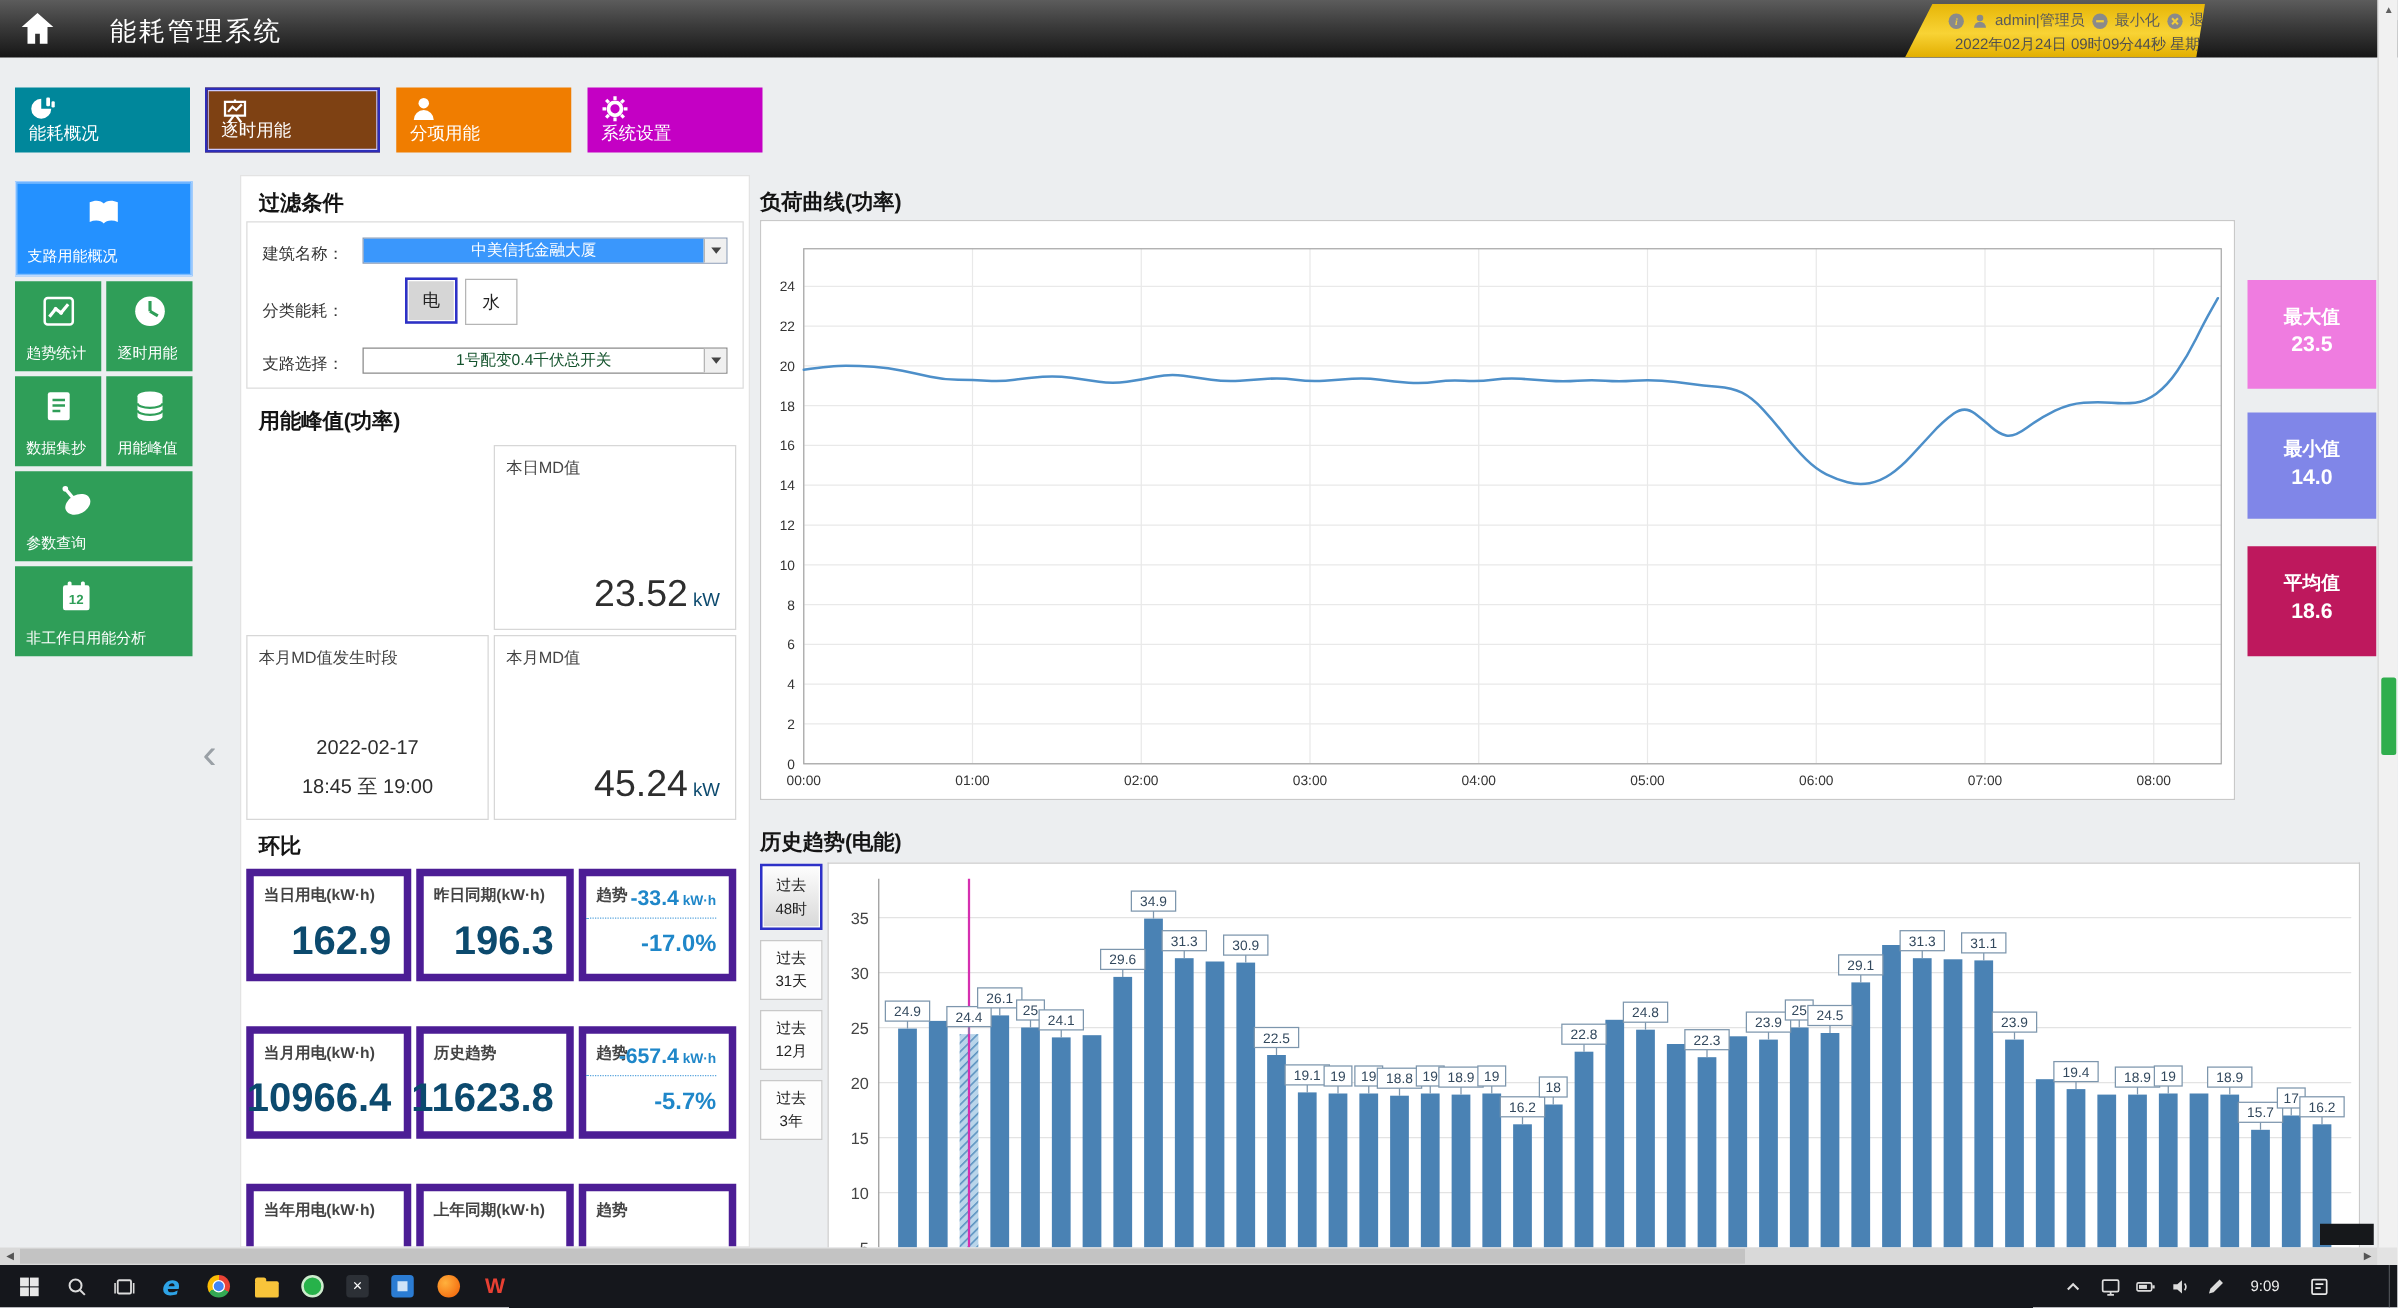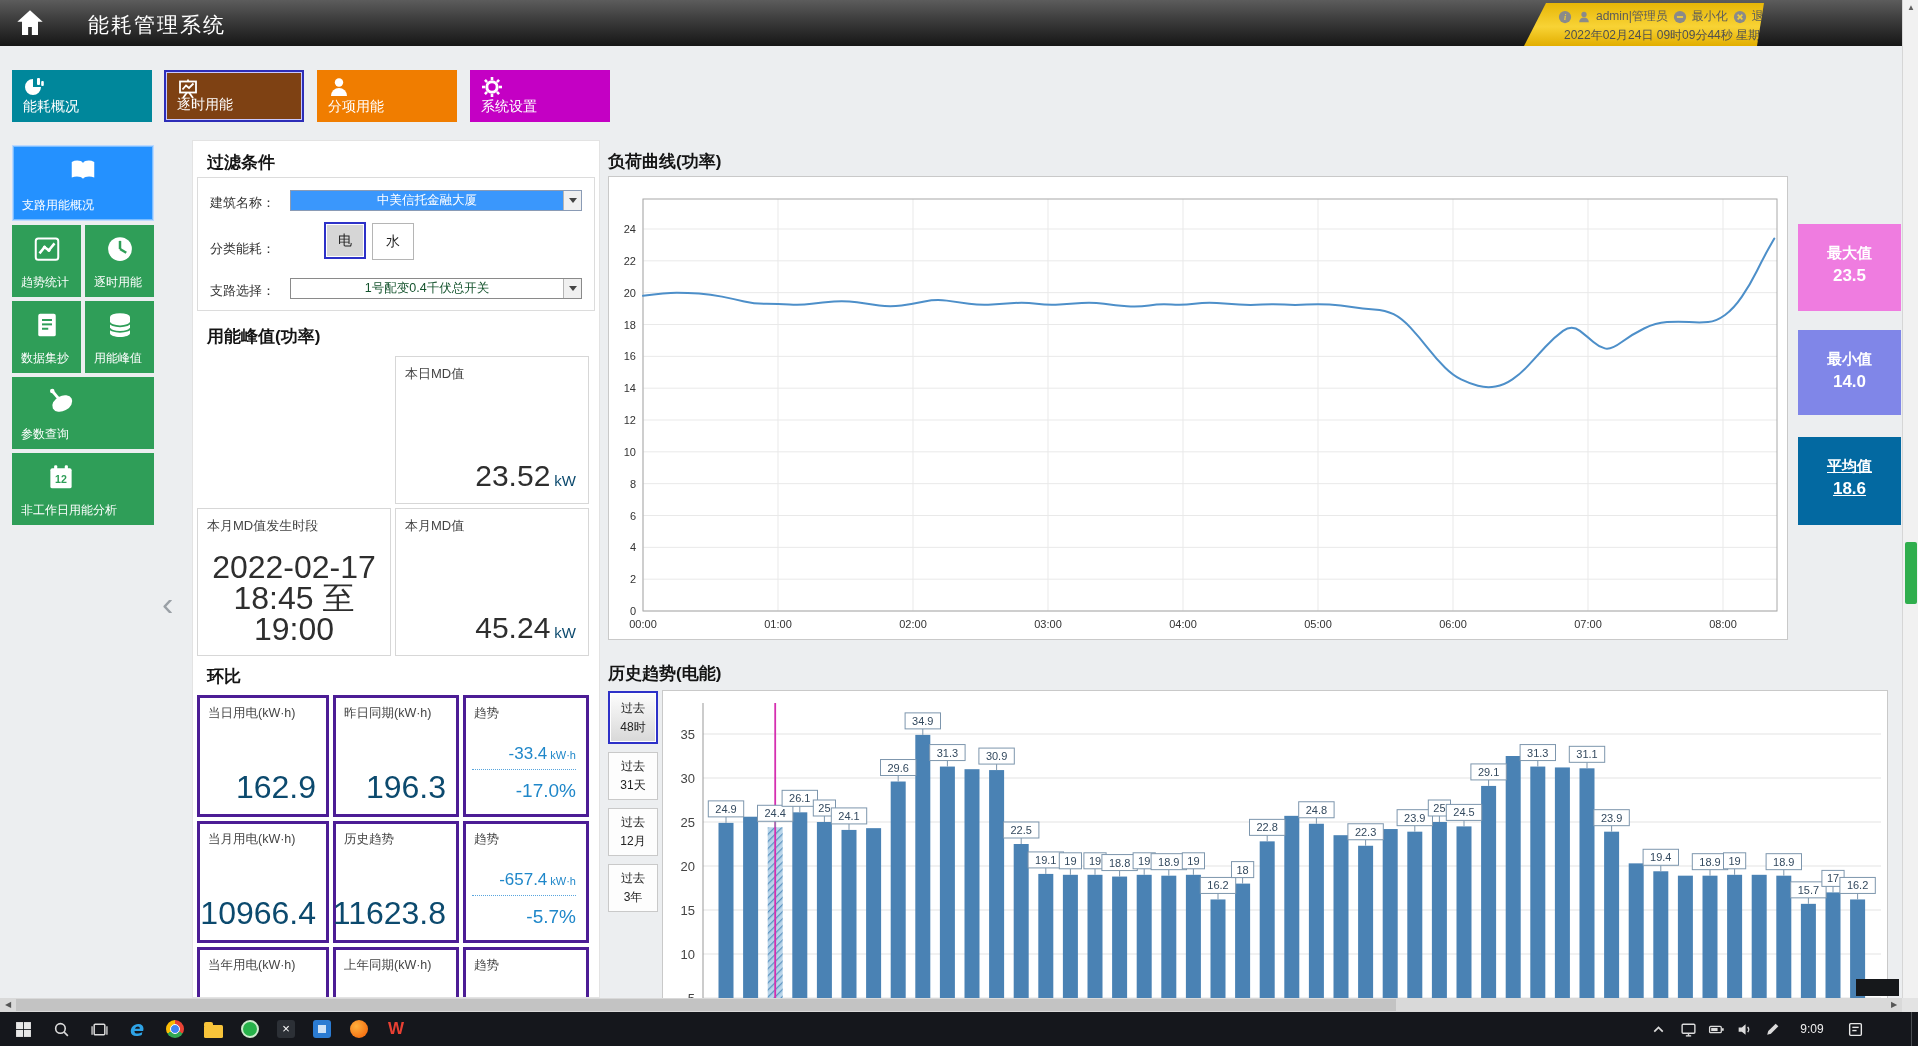--- a/index.html
+++ b/index.html
@@ -57,26 +57,26 @@
   .sel-text.hl{background:#3a97fc;color:#fff;}
   .sel-arrow{width:17px;background:#f0f0f0;border-left:1px solid #b5b5b5;display:flex;align-items:center;justify-content:center;}
   .tri{width:0;height:0;border-left:4px solid transparent;border-right:4px solid transparent;border-top:5px solid #444;}
   .catbtn{position:absolute;width:42px;height:37px;box-sizing:border-box;border:1px solid #b5b5b5;background:#fff;
           font-size:14px;color:#222;display:flex;align-items:center;justify-content:center;cursor:pointer;}
   .catbtn.selected{background:#d6d6d6;border:2px solid #2d31c8;box-shadow:inset 0 0 0 1px #fff;}
 
   .pcard{position:absolute;width:194px;height:148px;border:1px solid #d7d7d7;background:#fff;box-sizing:border-box;}
   .pcard-label{position:absolute;left:9px;top:8px;font-size:13px;color:#444;}
   .ptime{position:absolute;left:0;right:0;bottom:16px;text-align:center;font-size:24px;color:#2e2e2e;}
-  .ptime2{position:absolute;left:0;right:0;bottom:10px;text-align:center;font-size:32px;color:#2e2e2e;line-height:31px;}
+  .ptime2{position:absolute;left:0;right:0;bottom:10px;text-align:center;font-size:16px;color:#2e2e2e;line-height:31px;}
   .pbig{position:absolute;right:12px;bottom:10px;white-space:nowrap;}
   .pnum{font-size:30px;color:#2e2e2e;}
   .punit{font-size:15px;color:#0c4a6e;margin-left:4px;}
 
-  .hcell{position:absolute;border:3px solid #4c1d95;background:#fff;box-sizing:border-box;height:122px;}
+  .hcell{position:absolute;border:6px solid #4c1d95;background:#fff;box-sizing:border-box;height:90px;font-weight:bold;}
   .hlabel{position:absolute;left:8px;top:7px;font-size:12.5px;color:#444;white-space:nowrap;}
   .hvalue{position:absolute;right:10px;bottom:8px;font-size:32px;color:#0c4a6e;}
   .trend-line1{position:absolute;right:10px;bottom:44px;width:104px;text-align:right;
                border-bottom:1px dotted #58a5dd;padding-bottom:5px;white-space:nowrap;}
   .tnum{font-size:17px;color:#1f87c9;}
   .tunit{font-size:11px;color:#1f87c9;margin-left:3px;}
   .trend-pct{position:absolute;right:10px;bottom:12px;font-size:19px;color:#1f87c9;}
 
   
   .chart-title{position:absolute;font-size:17px;font-weight:bold;color:#141414;}
@@ -392,21 +392,21 @@
 </div>
 
 <div class="badge" style="top: 224px; height: 87px; background: rgb(239, 124, 224);">
   <span class="bl">最大值</span>
   <span class="bv">23.5</span>
 </div>
 <div class="badge" style="top: 330px; height: 85px; background: rgb(128, 134, 232);">
   <span class="bl">最小值</span>
   <span class="bv">14.0</span>
 </div>
-<div class="badge" style="top: 437px; height: 88px; background: #0369a1; text-decoration: underline;">
+<div class="badge" style="top: 437px; height: 88px; background: #be185d;">
   <span class="bl">平均值</span>
   <span class="bv">18.6</span>
 </div>
 
 <div class="chart-title" style="left:608px;top:662px;">历史趋势(电能)</div>
 <div class="tab tab-sel" style="top:691px;height:53px;">
   <span>过去</span>
     <span>48时</span>
 </div>
 <div class="tab" style="top:752px;height:48px;">

